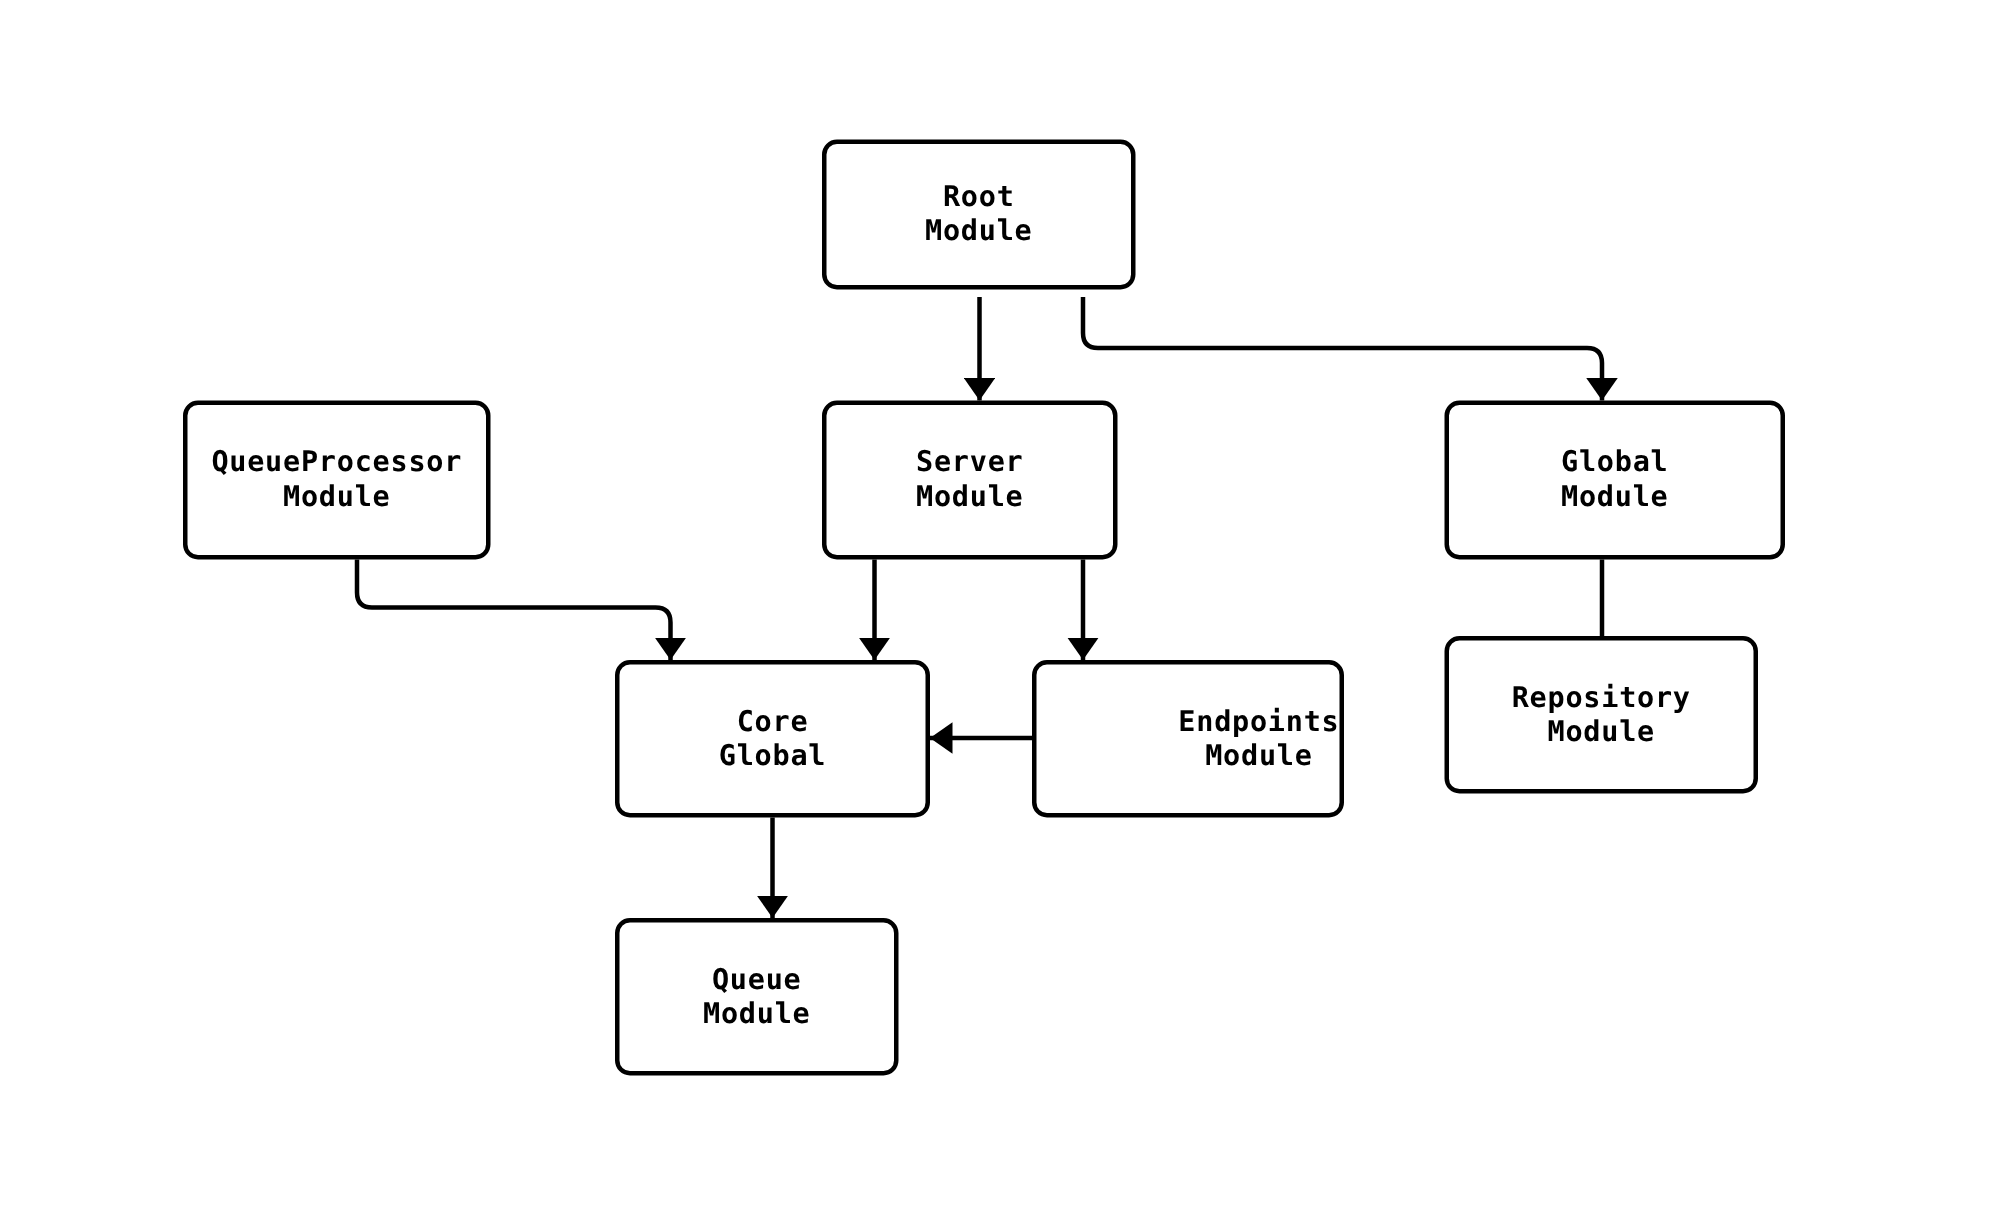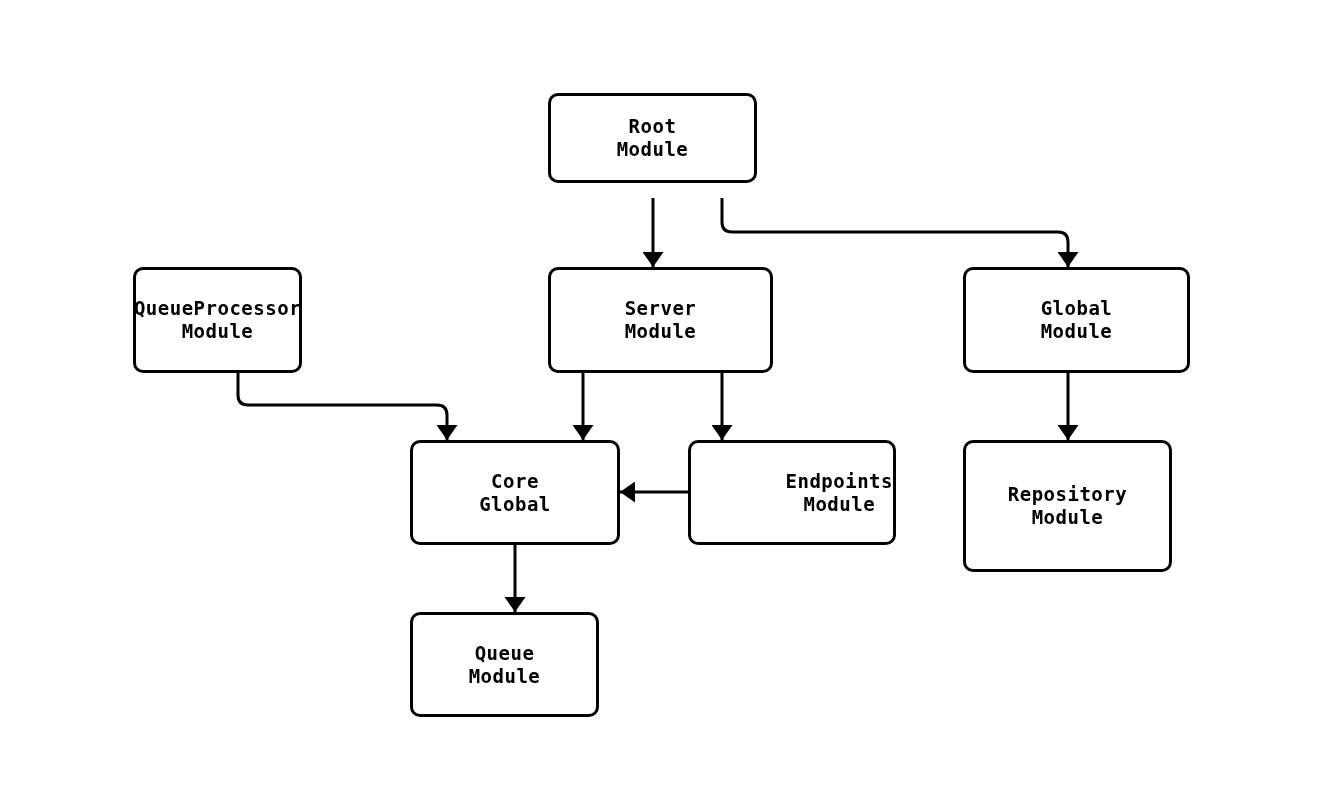--- a/index.html
+++ b/index.html
@@ -60,45 +60,45 @@
     </defs>
   <path class="edge" d="M 653 198 V 267" marker-end="url(#arrowhead)"></path>
       <path class="edge" d="M 722 198 V 222 Q 722 232 732 232 H 1058 Q 1068 232 1068 242 V 267" marker-end="url(#arrowhead)"></path>
       <path class="edge" d="M 238 373 V 395 Q 238 405 248 405 H 437 Q 447 405 447 415 V 440" marker-end="url(#arrowhead)"></path>
       <path class="edge" d="M 583 373 V 440" marker-end="url(#arrowhead)"></path>
       <path class="edge" d="M 722 373 V 440" marker-end="url(#arrowhead)"></path>
       <path class="edge" d="M 688 492 H 620" marker-end="url(#arrowhead)"></path>
       <path class="edge" d="M 1068 373 V 440" marker-end="url(#arrowhead)"></path>
       <path class="edge" d="M 515 545 V 612" marker-end="url(#arrowhead)"></path>
     </svg>
-<div class="node" style="left: 548px; top: 93px; width: 209px; height: 90px;">
+<div class="node" style="left: 548px; top: 93px; width: 209px; height: 100px;">
       <span class="node-label">Root
 Module</span>
     </div>
-    <div class="node" style="left: 133px; top: 267px; width: 169px; height: 106px;">
+    <div class="node" style="left: 122px; top: 267px; width: 205px; height: 106px;">
       <span class="node-label">QueueProcessor
 Module</span>
     </div>
-    <div class="node" style="left: 548px; top: 267px; width: 225px; height: 106px;">
+    <div class="node" style="left: 548px; top: 267px; width: 197px; height: 106px;">
       <span class="node-label">Server
 Module</span>
     </div>
     <div class="node" style="left: 963px; top: 267px; width: 227px; height: 106px;">
       <span class="node-label">Global
 Module</span>
     </div>
     <div class="node" style="left: 410px; top: 440px; width: 210px; height: 105px;">
       <span class="node-label">Core
 Global</span>
     </div>
     <div class="node" style="left: 688px; top: 440px; width: 208px; height: 105px; justify-content: flex-end;">
       <span class="node-label">Endpoints
 Module</span>
     </div>
-    <div class="node" style="left: 963px; top: 440px; width: 209px; height: 132px;">
+    <div class="node" style="left: 963px; top: 424px; width: 209px; height: 105px;">
       <span class="node-label">Repository
 Module</span>
     </div>
     <div class="node" style="left: 410px; top: 612px; width: 189px; height: 105px;">
       <span class="node-label">Queue
 Module</span>
     </div>
   </div>
 
 </body></html>

